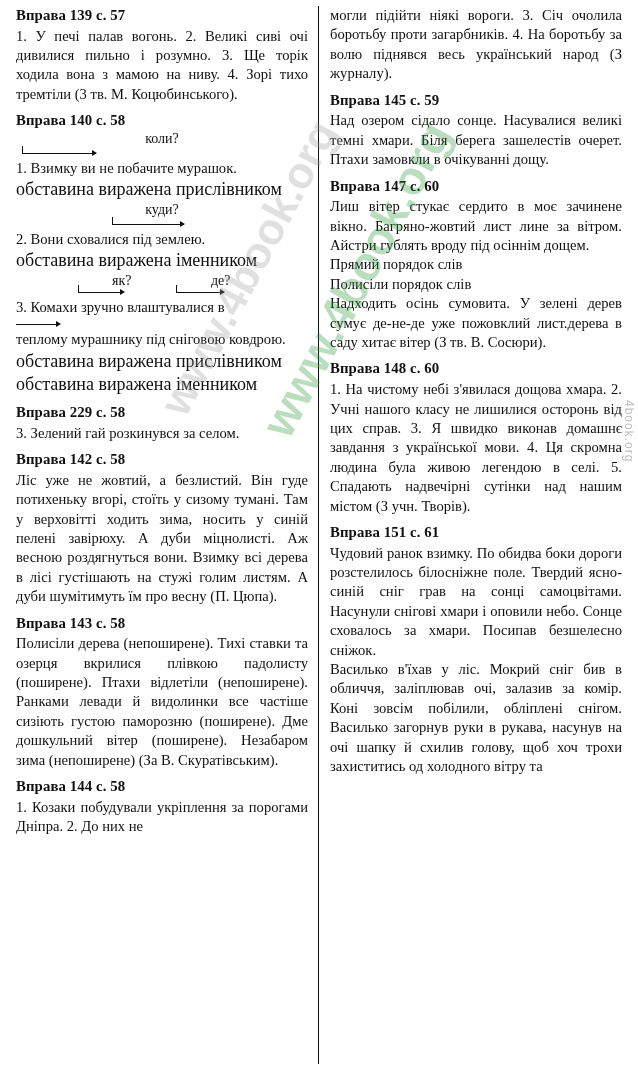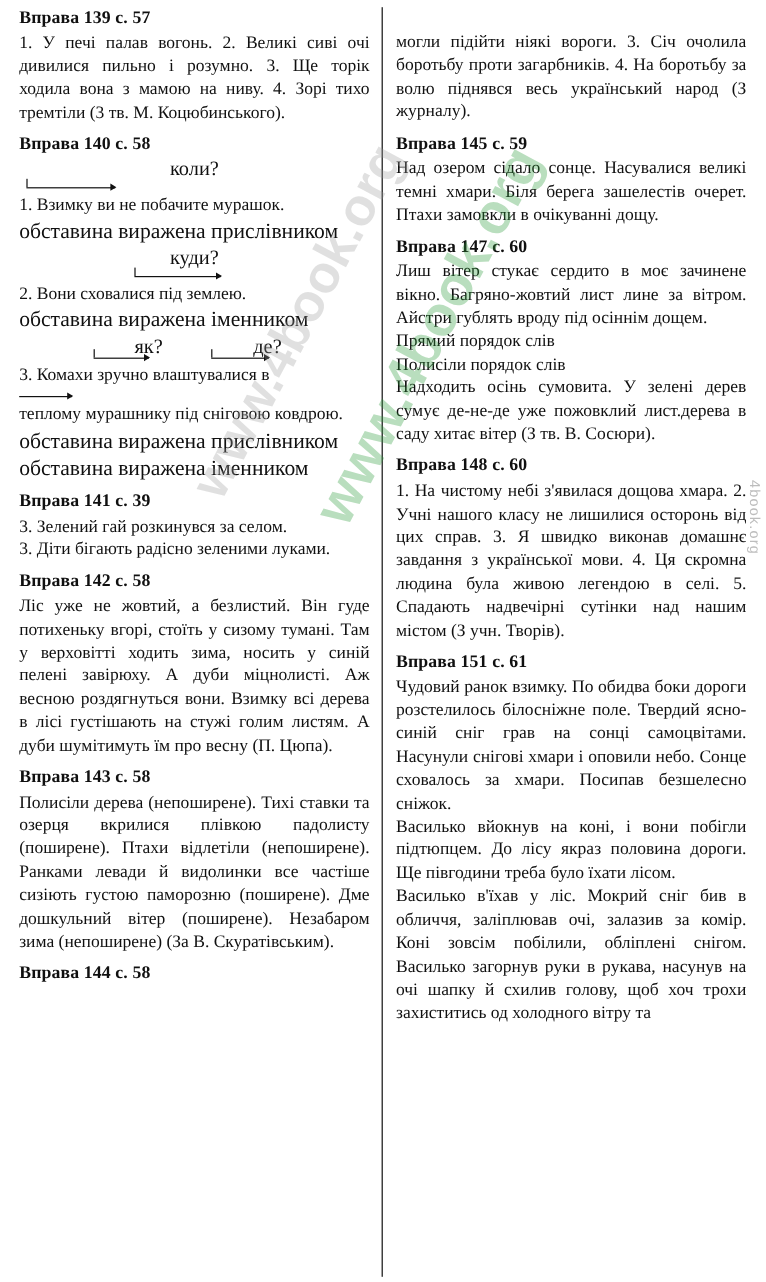--- a/index.html
+++ b/index.html
@@ -32,42 +32,41 @@
     line-height: 1.33;
     color: #101010;
     text-align: justify;
   }
   .col.left {
     border-right: 1.6px solid #111;
     padding-right: 10px;
   }
   .col.right {
     padding-left: 11px;
-    margin-top: 20px;
   }
   .ex-title {
     font-weight: bold;
     margin: 7px 0 1px 0;
     font-size: 14.8px;
     text-align: left;
     letter-spacing: 0.1px;
   }
   .ex-title.first { margin-top: 0; }
   p.para {
     margin: 0 0 0 0;
     text-indent: 0;
   }
   .note {
     font-size: 18px;
     line-height: 1.2;
     margin: 1px 0 2px 0;
     text-align: left;
   }
   .qword {
-    font-size: 17px;
+    font-size: 14px;
     text-align: center;
     line-height: 1;
     margin: 0;
   }
   
   .arrow-box {
     position: relative;
     height: 13px;
   }
   .arrow-line {
@@ -181,52 +180,51 @@
         <div class="arrow-line" style="left:160px; width:48px;"></div>
       </div>
       <p class="para">3. Комахи зручно влаштувалися в</p>
       <div class="arrow-box">
         <div class="arrow-line" style="left:0px; width:44px;"></div>
       </div>
       <p class="para">теплому мурашнику під сніговою ковдрою.</p>
       <div class="note">обставина виражена прислівником</div>
       <div class="note">обставина виражена іменником</div>
 
-      <div class="ex-title">Вправа 141 с. 39</div>
+      <div class="ex-title">Вправа 229 с. 58</div>
       <p class="para">3. Зелений гай розкинувся за селом.</p>
-      <p class="para">3. Діти бігають радісно зеленими луками.</p>
 
       <div class="ex-title">Вправа 142 с. 58</div>
       <p class="para">Ліс уже не жовтий, а безлистий. Він гуде потихеньку вгорі, стоїть у сизому тумані. Там у верховітті ходить зима, носить у синій пелені завірюху. А дуби міцнолисті. Аж весною роздягнуться вони. Взимку всі дерева в лісі густішають на стужі голим листям. А дуби шумітимуть їм про весну (П. Цюпа).</p>
 
       <div class="ex-title">Вправа 143 с. 58</div>
       <p class="para">Полисіли дерева (непоширене). Тихі ставки та озерця вкрилися плівкою падолисту (поширене). Птахи відлетіли (непоширене). Ранками левади й видолинки все частіше сизіють густою паморозню (поширене). Дме дошкульний вітер (поширене). Незабаром зима (непоширене) (За В. Скуратівським).</p>
 
       <div class="ex-title">Вправа 144 с. 58</div>
+      <p class="para">1. Козаки побудували укріплення за порогами Дніпра. 2. До них не</p>
     </div>
 
     <div class="col right">
 
       <p class="para">могли підійти ніякі вороги. 3. Січ очолила боротьбу проти загарбників. 4. На боротьбу за волю піднявся весь український народ (З журналу).</p>
 
       <div class="ex-title">Вправа 145 с. 59</div>
       <p class="para">Над озером сідало сонце. Насувалися великі темні хмари. Біля берега зашелестів очерет. Птахи замовкли в очікуванні дощу.</p>
 
       <div class="ex-title">Вправа 147 с. 60</div>
       <p class="para">Лиш вітер стукає сердито в моє зачинене вікно. Багряно-жовтий лист лине за вітром. Айстри гублять вроду під осіннім дощем.</p>
       <p class="para">Прямий порядок слів</p>
       <p class="para">Полисіли порядок слів</p>
       <p class="para">Надходить осінь сумовита. У зелені дерев сумує де-не-де уже пожовклий лист.дерева в саду хитає вітер (З тв. В. Сосюри).</p>
 
       <div class="ex-title">Вправа 148 с. 60</div>
       <p class="para">1. На чистому небі з'явилася дощова хмара. 2. Учні нашого класу не лишилися осторонь від цих справ. 3. Я швидко виконав домашнє завдання з української мови. 4. Ця скромна людина була живою легендою в селі. 5. Спадають надвечірні сутінки над нашим містом (З учн. Творів).</p>
 
       <div class="ex-title">Вправа 151 с. 61</div>
       <p class="para">Чудовий ранок взимку. По обидва боки дороги розстелилось білосніжне поле. Твердий ясно-синій сніг грав на сонці самоцвітами. Насунули снігові хмари і оповили небо. Сонце сховалось за хмари. Посипав безшелесно сніжок.</p>
-      <p class="para">Василько вйокнув на коні, і вони побігли підтюпцем. До лісу якраз половина дороги. Ще півгодини треба було їхати лісом.</p>
       <p class="para">Василько в'їхав у ліс. Мокрий сніг бив в обличчя, заліплював очі, залазив за комір. Коні зовсім побілили, обліплені снігом. Василько загорнув руки в рукава, насунув на очі шапку й схилив голову, щоб хоч трохи захиститись од холодного вітру та</p>
     </div>
   </div>
 
   <div class="watermark">
     <div class="wm-text wm-grey">www.4book.org</div>
     <div class="wm-text wm-green">www.4book.org</div>
     <div class="wm-side">4book.org</div>
   </div>
 </div>

